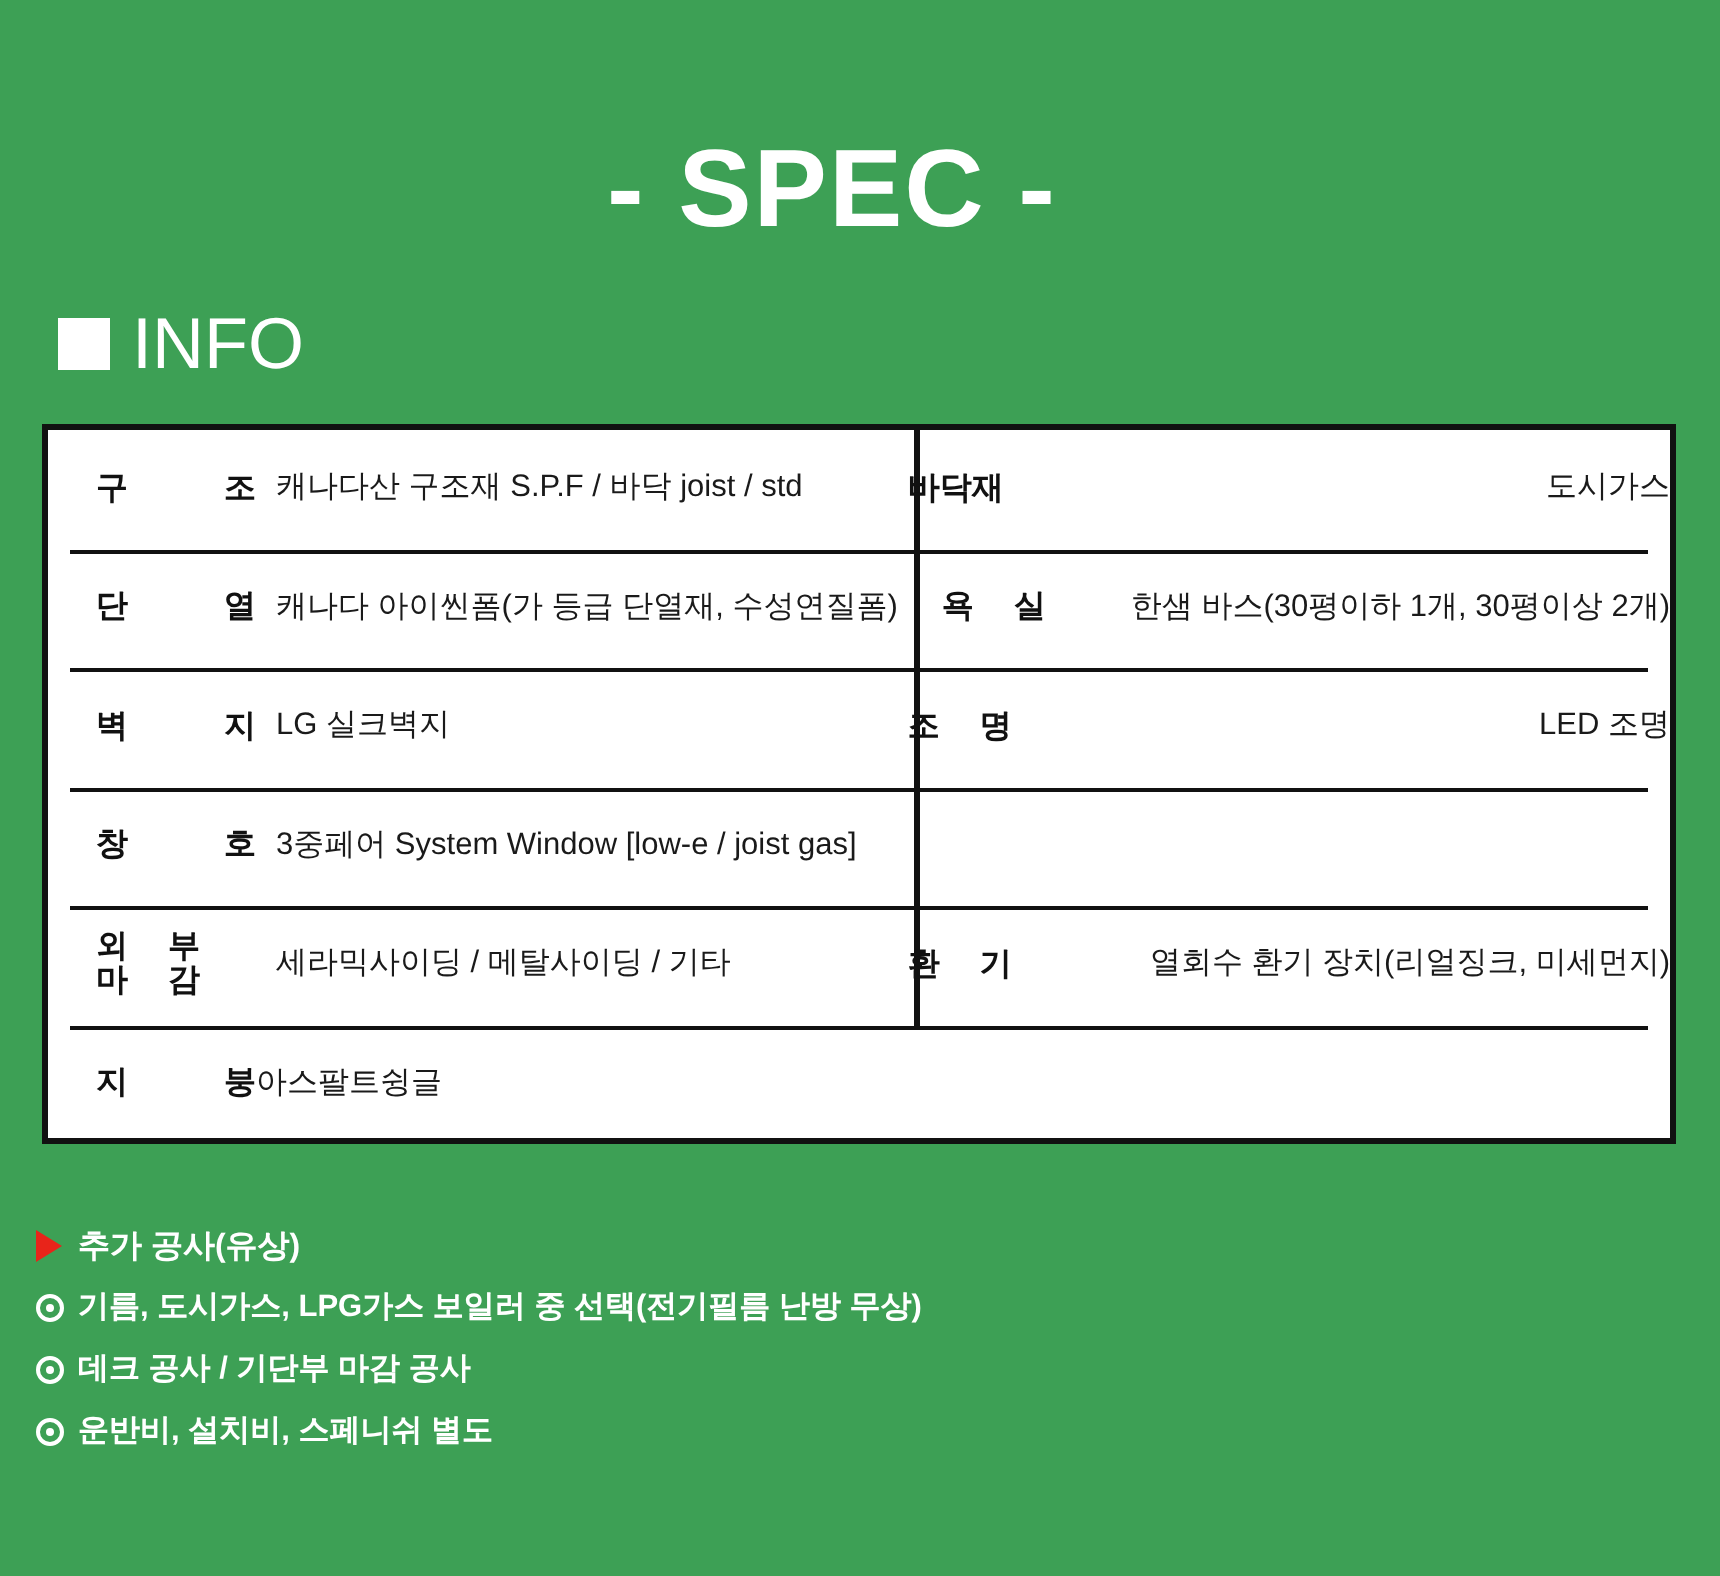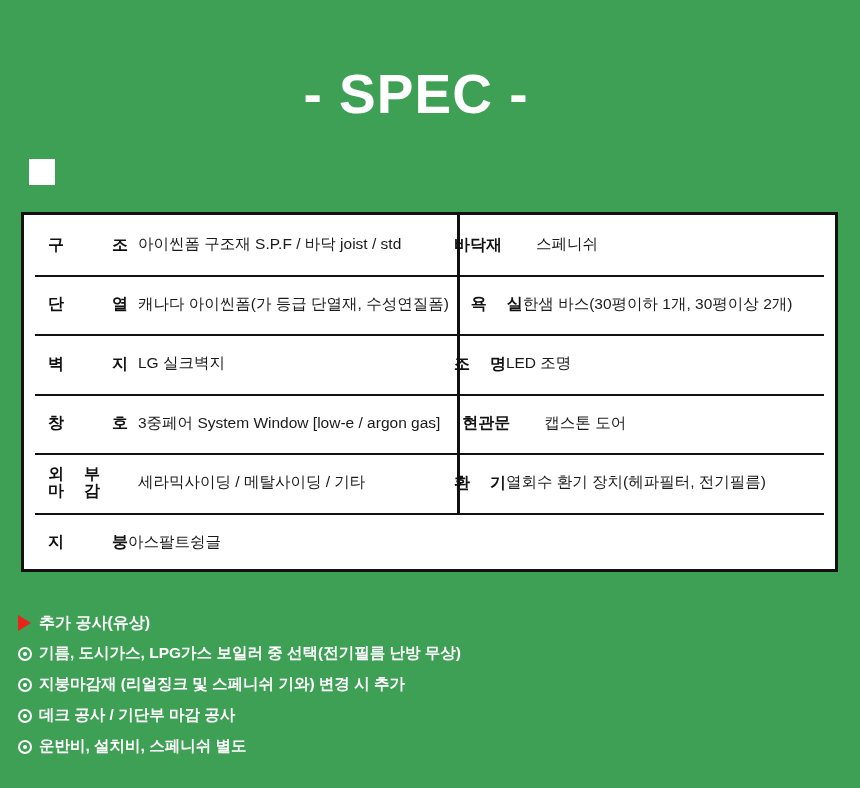--- a/index.html
+++ b/index.html
@@ -94,21 +94,21 @@
   }
 
   .cell {
     display: flex;
     align-items: center;
     box-sizing: border-box;
     height: 100%;
     position: relative;
   }
   .cell.left  { width: 433px; padding-left: 24px; }
-  .cell.right { width: 428px; padding-left: 22px; }
+  .cell.right { width: 428px; padding-left: 22px; justify-content: space-between; }
   .cell.wide  { width: 811px; padding-left: 24px; }
 
   
   .vdiv {
     position: absolute;
     left: 433px;
     top: 0;
     width: 3px;
     background: #111111;
   }
@@ -220,38 +220,39 @@
     border-radius: 50%;
   }
 </style>
 </head>
 <body>
 
 <div class="spec-title">- SPEC -</div>
 
 <div class="info-heading">
   <span class="info-square"></span>
+  <span class="info-label">INFO</span>
 </div>
 
 <div class="spec-table">
   <div class="table-grid">
 
     <div class="vdiv" style="height:297.5px;"></div>
 
     <div class="trow">
       <div class="cell left">
         <span class="lbl spread">
             <span>구</span>
             <span>조</span>
           </span>
-        <span class="val">아이씬폼 구조재 S.P.F / 바닥 joist / std</span>
+        <span class="val">캐나다산 구조재 S.P.F / 바닥 joist / std</span>
       </div>
       <div class="cell right">
         <span class="lbl">바닥재</span>
-        <span class="val">스페니쉬</span>
+        <span class="val">도시가스</span>
       </div>
     </div>
 
     <div class="trow">
       <div class="cell left">
         <span class="lbl spread">
             <span>단</span>
             <span>열</span>
           </span>
         <span class="val">캐나다 아이씬폼(가 등급 단열재, 수성연질폼)</span>
@@ -281,25 +282,21 @@
         <span class="val">LED 조명</span>
       </div>
     </div>
 
     <div class="trow">
       <div class="cell left">
         <span class="lbl spread">
             <span>창</span>
             <span>호</span>
           </span>
-        <span class="val">3중페어 System Window [low-e / argon gas]</span>
-      </div>
-      <div class="cell right">
-        <span class="lbl">현관문</span>
-        <span class="val">캡스톤 도어</span>
+        <span class="val">3중페어 System Window [low-e / joist gas]</span>
       </div>
     </div>
 
     <div class="trow">
       <div class="cell left">
         <span class="lbl stacked">
           <span>
               <span>외</span>
               <span>부</span>
             </span>
@@ -308,21 +305,21 @@
               <span>감</span>
             </span>
         </span>
         <span class="val">세라믹사이딩 / 메탈사이딩 / 기타</span>
       </div>
       <div class="cell right">
         <span class="lbl spread">
             <span>환</span>
             <span>기</span>
           </span>
-        <span class="val">열회수 환기 장치(헤파필터, 전기필름)</span>
+        <span class="val">열회수 환기 장치(리얼징크, 미세먼지)</span>
       </div>
     </div>
 
     <div class="trow full">
       <div class="cell wide">
         <span class="lbl spread">
             <span>지</span>
             <span>붕</span>
           </span>
         <span class="val">아스팔트슁글</span>
@@ -338,24 +335,20 @@
     <div class="note-head">
       <span class="tri"></span>
       <span>추가 공사(유상)</span>
     </div>
     <div class="note-item">
       <span class="bullet-circle"></span>
       <span>기름, 도시가스, LPG가스 보일러 중 선택(전기필름 난방 무상)</span>
     </div>
     <div class="note-item">
       <span class="bullet-circle"></span>
-      <span>지붕마감재 (리얼징크 및 스페니쉬 기와) 변경 시 추가</span>
-    </div>
-    <div class="note-item">
-      <span class="bullet-circle"></span>
       <span>데크 공사 / 기단부 마감 공사</span>
     </div>
     <div class="note-item">
       <span class="bullet-circle"></span>
       <span>운반비, 설치비, 스페니쉬 별도</span>
     </div>
   </div>
 
   <div class="note-col col-right">
     <div class="note-head">

